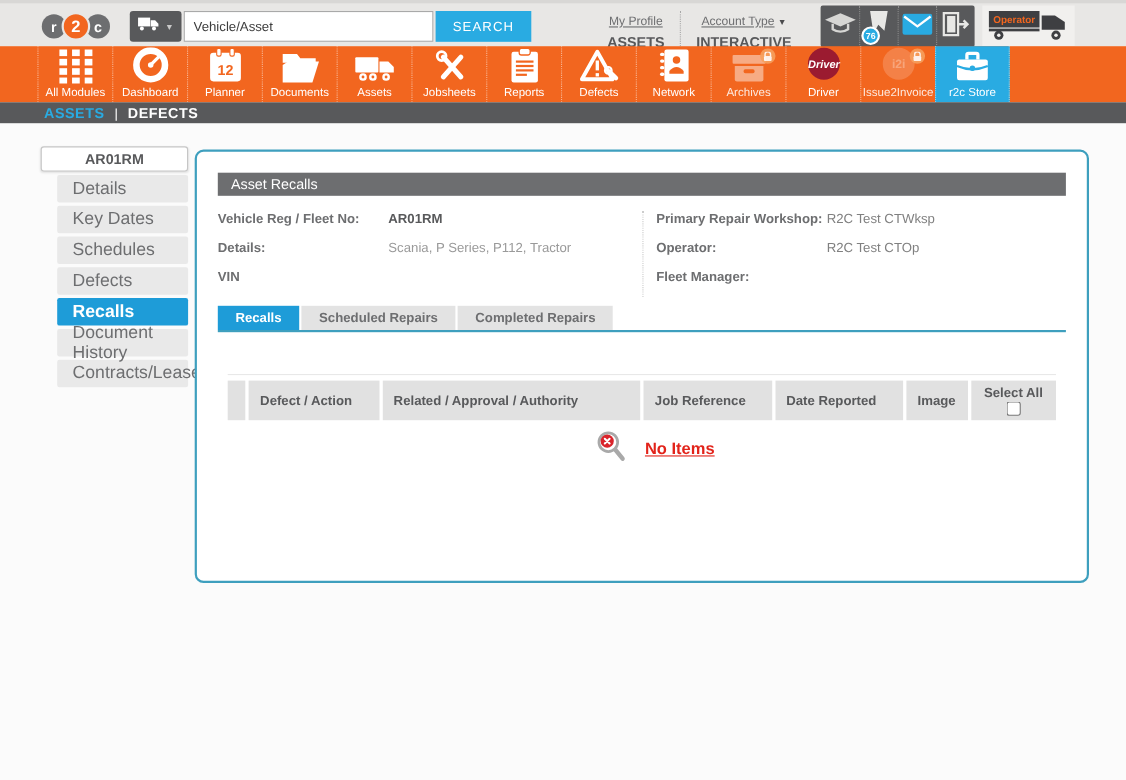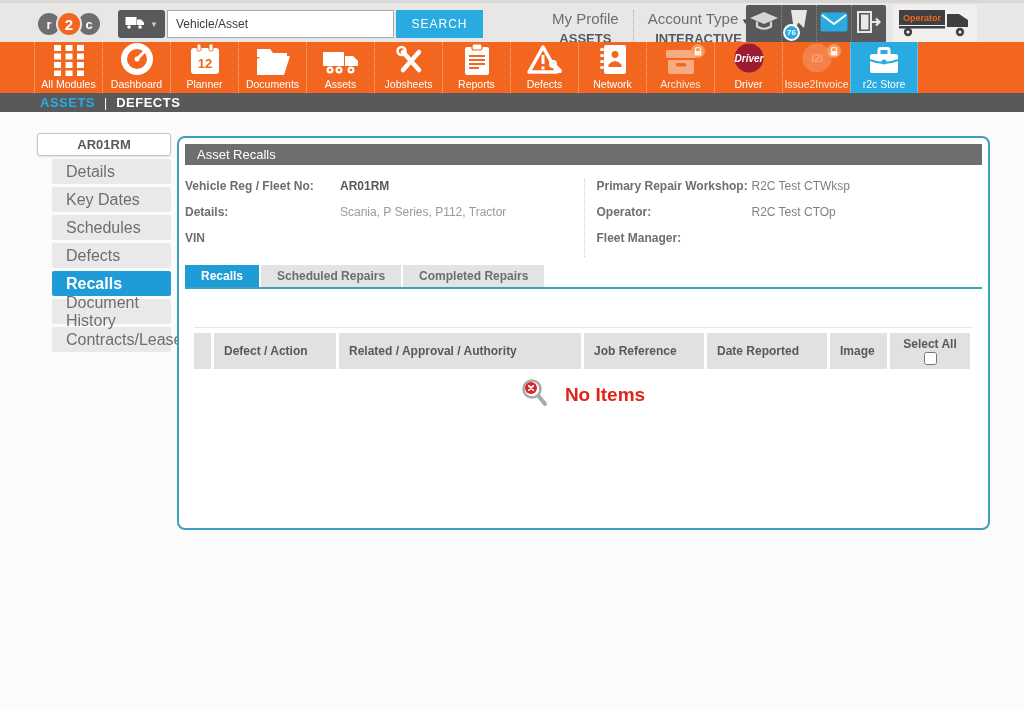--- a/index.html
+++ b/index.html
@@ -16,21 +16,21 @@
   .logo .lc { width:22px; height:22px; border-radius:50%; background:#6D6E70; color:#fff; font-weight:bold; font-size:13px; display:flex; align-items:center; justify-content:center; }
   .logo .lc.mid { width:26px; height:26px; background:#F2661F; margin:0 -4px; z-index:2; border:2px solid #E8E7E5; font-size:15px; }
   .vehicle-dd { position:absolute; left:118px; top:7px; width:47px; height:28px; background:#58595B; border-radius:3px; display:flex; align-items:center; justify-content:center; gap:5px; cursor:pointer; }
   .dd-caret { color:#C9C9C9; font-size:8px; }
   .search-input { position:absolute; left:167px; top:7px; width:227px; height:28px; border:1px solid #A9A9A9; padding:0 8px; font-size:12px; color:#333; font-family:"Liberation Sans",sans-serif; }
   .search-input::placeholder { color:#3c3c3c; opacity:1; }
   .search-btn { position:absolute; left:396px; top:7px; width:87px; height:28px; background:#29ABE2; border:none; color:#fff; font-size:12px; letter-spacing:1px; cursor:pointer; font-family:"Liberation Sans",sans-serif; }
   .profile { position:absolute; left:538px; top:7px; display:flex; }
   .pblock { text-align:center; padding:0 14px; }
   .pblock.right-b { border-left:1px dotted #A7A7A7; }
-  .plink { font-size:15px; color:#6D6E70; cursor:pointer; display:inline-block; }
+  .plink { font-size:11px; color:#6D6E70; text-decoration:underline; cursor:pointer; display:inline-block; }
   .pname { font-size:13px; font-weight:bold; color:#58595B; margin-top:3px; }
   .acc-caret { font-size:8px; color:#4a4a4c; margin-left:3px; }
   .icon-tray { position:absolute; left:746px; top:2px; height:38px; display:flex; background:#58595B; border-radius:2px; }
   .tray-cell { width:35px; display:flex; align-items:center; justify-content:center; position:relative; cursor:pointer; }
   .tray-cell + .tray-cell { border-left:1px dotted #8B8B8B; }
   .badge76 { position:absolute; left:1px; bottom:2px; width:17px; height:17px; border-radius:50%; background:#29ABE2; border:2px solid #fff; color:#fff; font-size:8px; font-weight:bold; display:flex; align-items:center; justify-content:center; }
   .operator-tile { position:absolute; left:893px; top:2px; width:84px; height:38px; background:#F1F0EE; display:flex; align-items:center; justify-content:center; cursor:pointer; }
 
   
   .nav { position:absolute; left:0; top:42px; width:1024px; height:51px; background:#F2661F; }
@@ -51,21 +51,21 @@
   .crumb-page { color:#fff; font-weight:bold; font-size:13px; letter-spacing:.5px; }
 
   
   .sidebar { position:absolute; left:37px; top:133px; width:134px; }
   .asset-box { height:23px; background:#fff; border:1px solid #C6C6C6; border-radius:3px; display:flex; align-items:center; justify-content:center; font-weight:bold; font-size:13px; color:#58595B; box-shadow:0 1px 2px rgba(0,0,0,.1); }
   .side-item { height:25px; margin-top:3px; background:#E9E9E9; border-radius:2px; display:flex; align-items:center; padding-left:14px; font-size:16px; color:#6D6E70; cursor:pointer;margin-left:15px; }
   .side-item:first-of-type { margin-top:4px; }
   .side-item.active { background:#1E9CD8; color:#fff; font-weight:bold; }
 
   
-  .panel { position:absolute; left:177px; top:136px; width:813px; height:394px; background:#fff; border:2px solid #3E9FBE; border-radius:8px; padding:6px; }
+  .panel { position:absolute; left:177px; top:136px; width:813px; height:394px; background:#fff; border:2px solid #3E9FBE; border-radius:8px; padding:19px; }
   .panel-title { height:21px; background:#6D6E70; color:#fff; font-size:13px; line-height:21px; padding-left:12px; }
   .info { display:flex; margin-top:14px; }
   .info-col { width:50%; }
   .info-col.right { border-left:1px dotted #CCCCCC; padding-left:12px; }
   .info-row { display:flex; height:26px; }
   .info-label { width:155px; font-weight:bold; font-size:12px; color:#6D6E70; flex-shrink:0; }
   .info-value { font-size:12px; color:#9A9A9A; }
   .info-value.strong { color:#58595B; font-weight:bold; }
   .info-value.med { color:#808080; }
   .tabbar { display:flex; gap:2px; margin-top:8px; border-bottom:2px solid #3E9FBE; }
@@ -76,21 +76,21 @@
   .th { background:#E1E1E1; height:36px; display:flex; align-items:center; padding-left:10px; font-size:12px; font-weight:bold; color:#58595B; }
   .th.c0 { width:17px; padding:0; }
   .th.c1 { width:122px; }
   .th.c2 { width:242px; }
   .th.c3 { width:120px; }
   .th.c4 { width:120px; }
   .th.c5 { width:57px; }
   .th.c6 { width:80px; flex-direction:column; justify-content:center; align-items:center; padding:0; gap:1px; }
   .selall-cb { width:13px; height:13px; cursor:pointer; accent-color:#fff; }
   .no-items { display:flex; align-items:center; justify-content:center; gap:16px; margin-top:8px; width:776px; }
-  .no-items-text { color:#E2231A; font-weight:bold; font-size:19px; }
+  .no-items-text { color:#E2231A; font-weight:bold; font-size:15px;text-decoration:underline; }
 </style>
 </head>
 <body>
 
 <div class="topbar">
 
   <div class="logo">
     <span class="lc">r</span>
     <span class="lc mid">2</span>
     <span class="lc">c</span>

